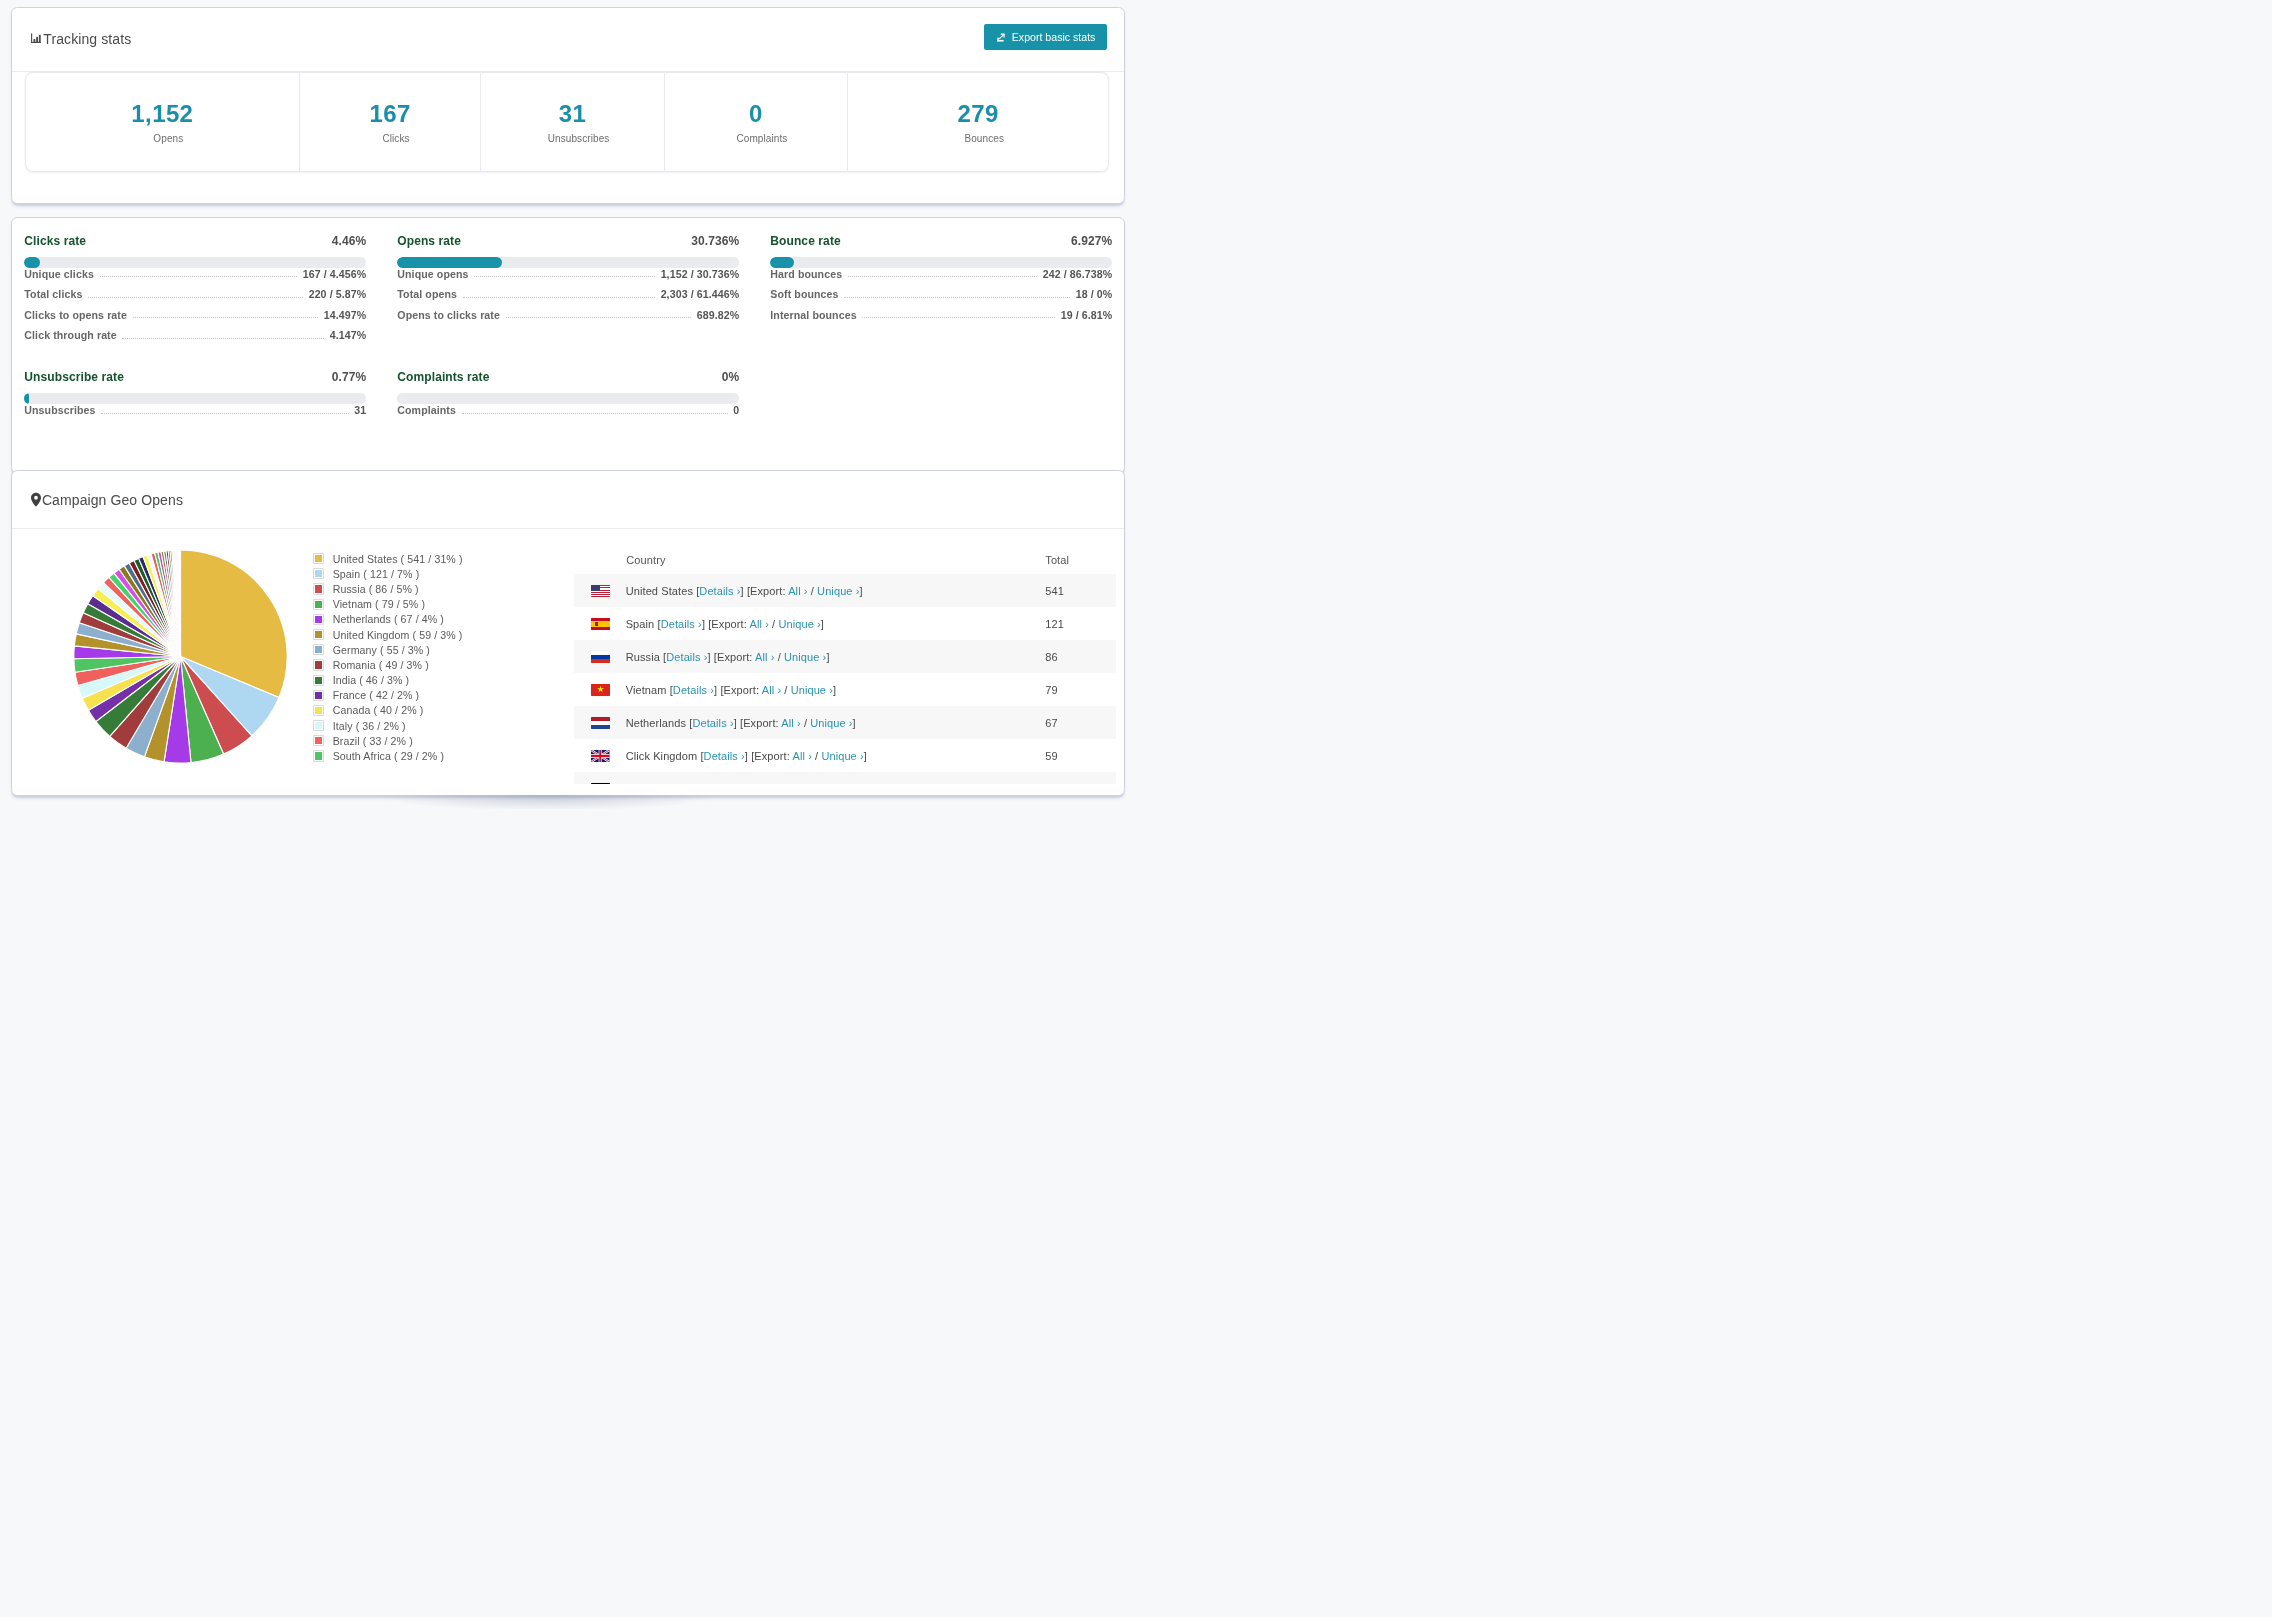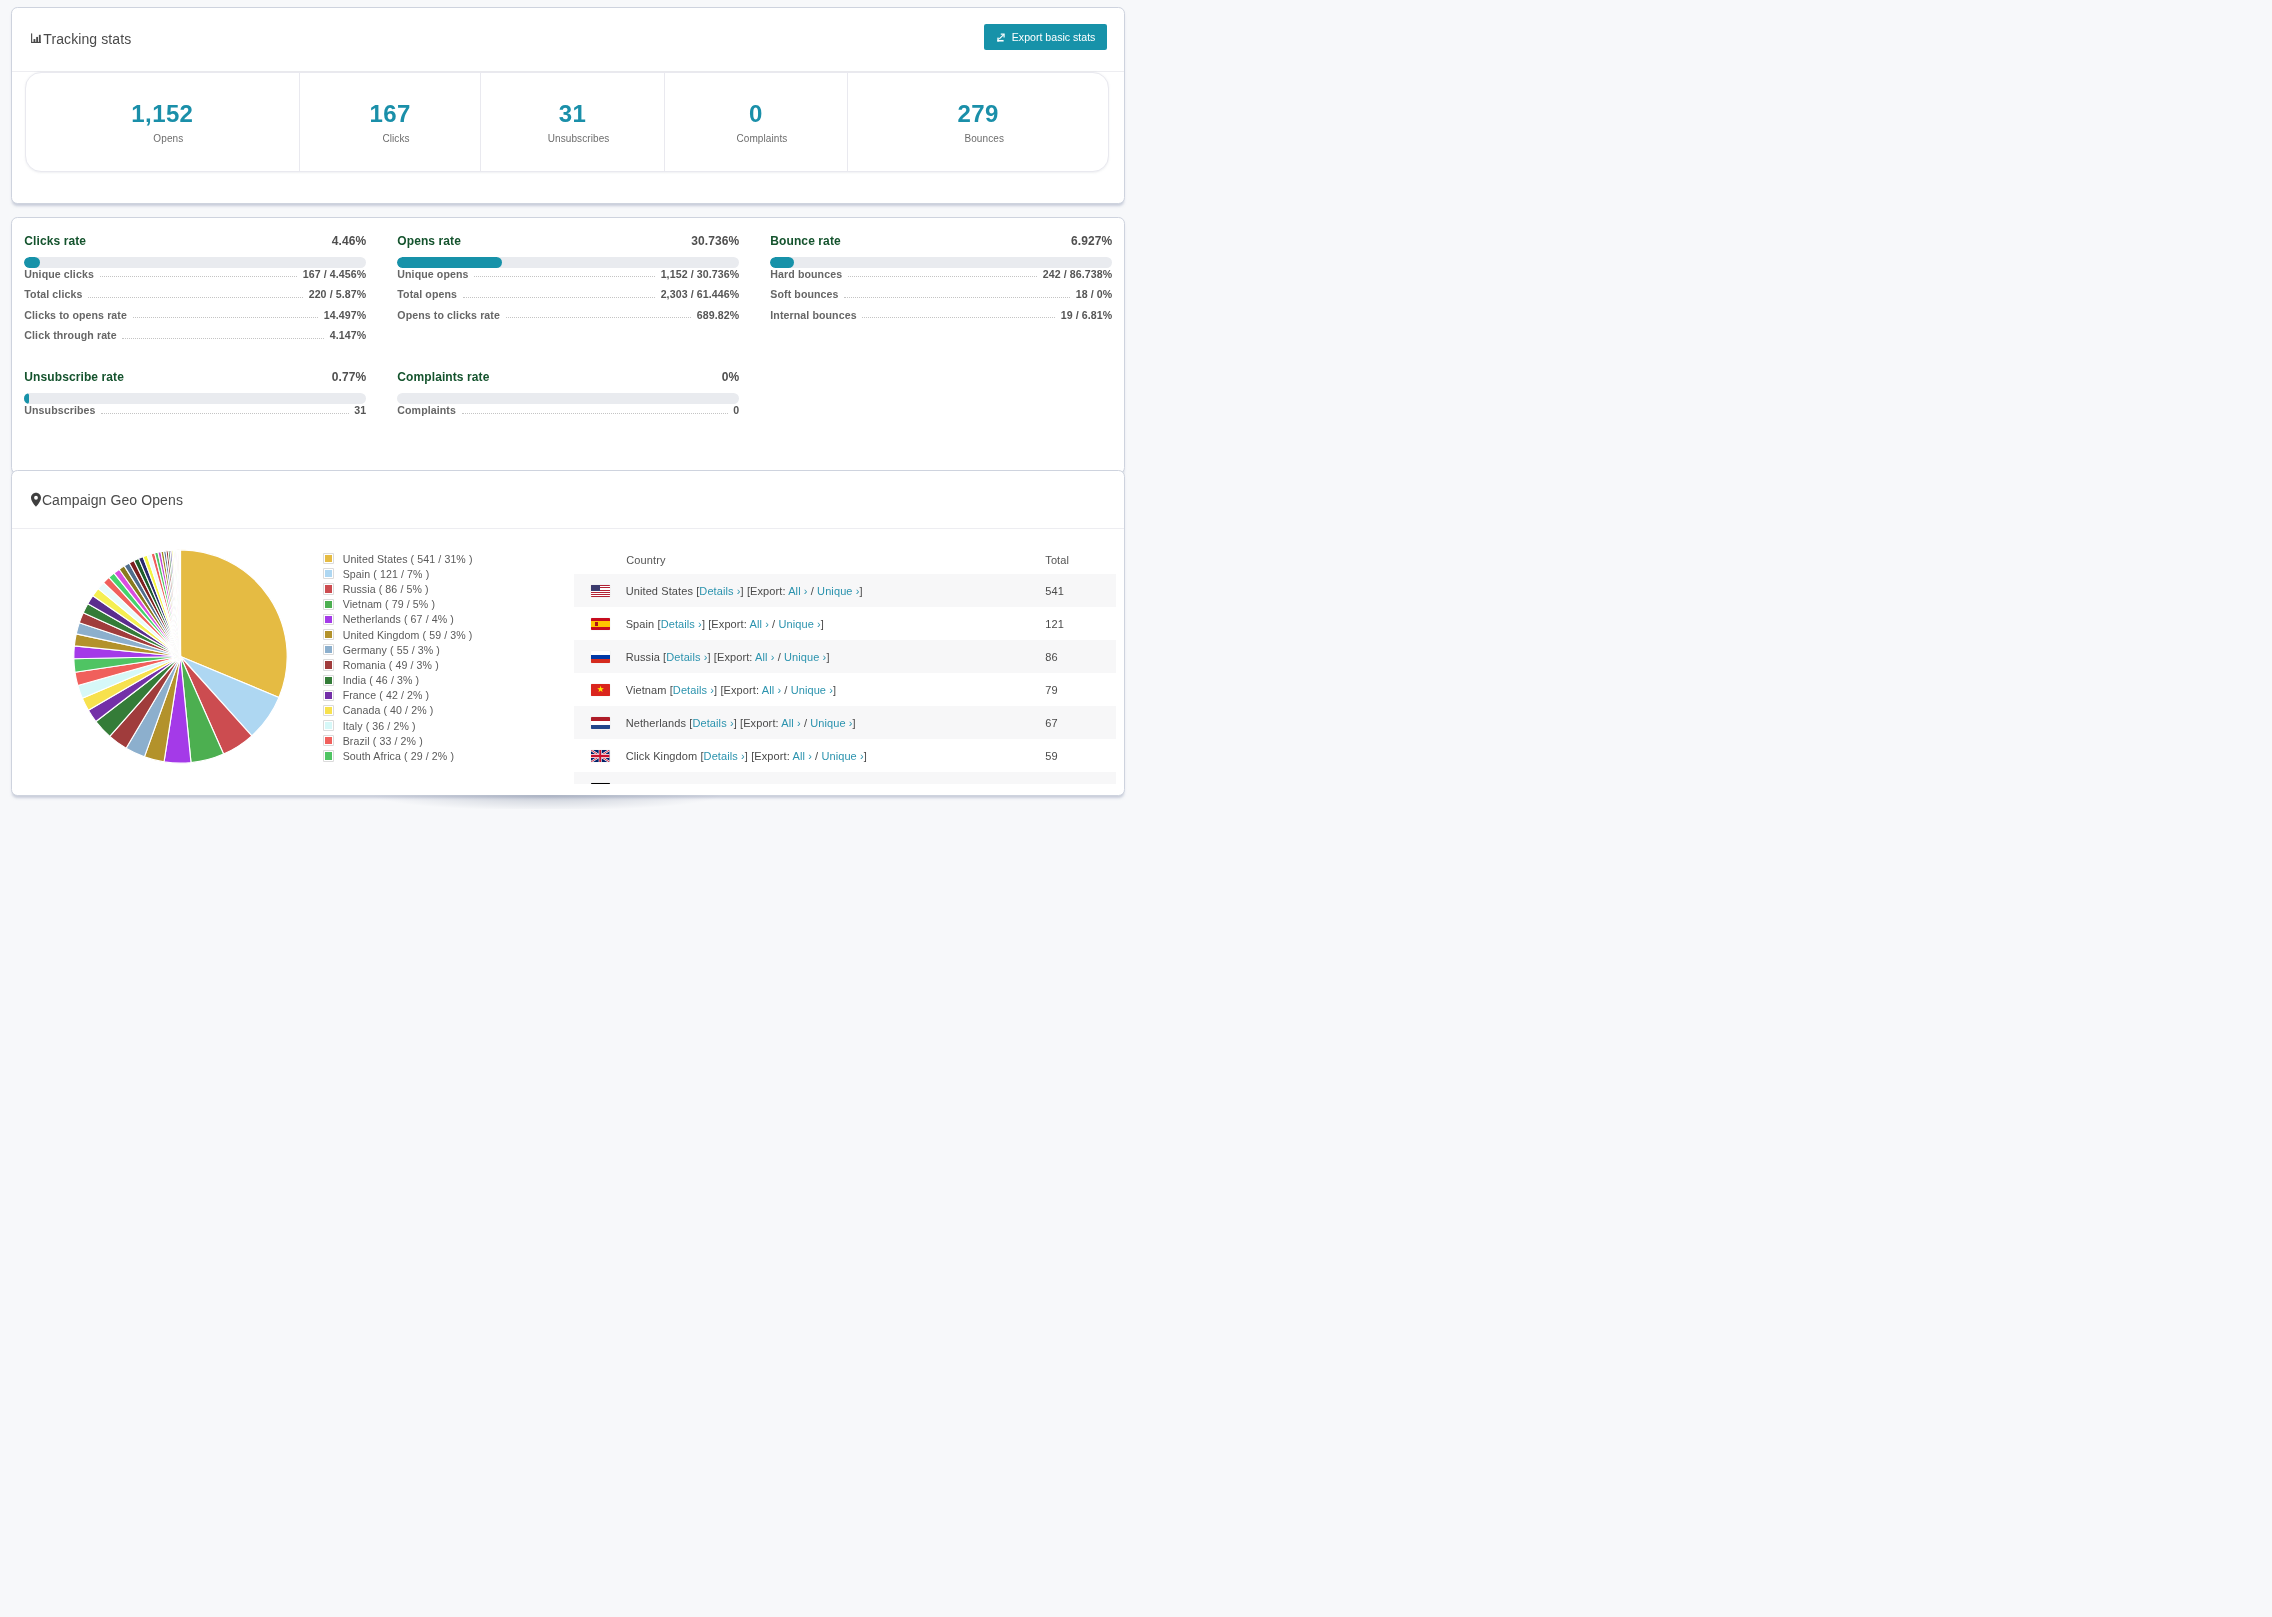--- a/index.html
+++ b/index.html
@@ -31,21 +31,21 @@
     position:absolute; right:17.6px; top:16px;
     background:#1792a9; color:#fff;
     font-size:10.6px; font-family:inherit;
     border:none; border-radius:2.1px;
     padding:7px 11.3px;
     display:flex; align-items:center; gap:5.6px;
     cursor:pointer;
   }
   .stats-strip {
     position:absolute; left:12.7px; right:15px; top:64px; height:100px;
-    border:0.7px solid #e9e9ef; border-radius:16px;
+    border:0.7px solid #e9e9ef; border-radius:8px;
     box-shadow:0 0.7px 2.1px rgba(120,130,150,.12);
     display:flex; background:#fff; overflow:hidden;
   }
   .stat-box {
     display:flex; flex-direction:column; align-items:center; justify-content:center;
     border-right:0.7px solid #e9e9ef;
   }
   .stat-box:last-child { border-right:none; }
   .stat-box:nth-child(1){flex:1.51;} .stat-box:nth-child(2){flex:1;}
   .stat-box:nth-child(3){flex:1.01;} .stat-box:nth-child(4){flex:1.01;}
@@ -67,21 +67,21 @@
   .rate-rows { margin-top:0;font-weight:bold; }
   .detail-row { display:flex; align-items:flex-end; font-size:10.6px; margin-bottom:8.5px; }
   .detail-label { white-space:nowrap; color:#666; }
   .detail-dots { flex:1; border-bottom:0.7px dotted #c4c4c4; margin:0 5.6px 2.8px 5.6px; }
   .detail-value { white-space:nowrap; color:#555; }
   
   #card-geo { top:470px; height:326px; overflow:hidden; }
   #card-geo .card-header { height:58px; }
   #card-geo .card-title { top:20.5px; }
   #pie-svg { position:absolute; left:59px; top:76px; }
-  .legend { position:absolute; left:312px; top:80px; list-style:none; }
+  .legend { position:absolute; left:302px; top:80px; list-style:none; }
   .legend li { display:flex; align-items:center; gap:9.2px; height:15.2px; cursor:pointer; }
   .legend .swatch {
     width:9.2px; height:9.2px; flex:none;
     border:1.4px solid #fff; box-shadow:0 0 0 0.7px #ccc;
   }
   .legend .ltext { font-size:10.6px; color:#5a5a5a; white-space:nowrap; }
   .geo-table { position:absolute; left:562px; width:542px; top:0; }
   .geo-thead {
     position:absolute; top:83px; left:0; right:0; height:21px;
     font-size:11px; color:#555;

